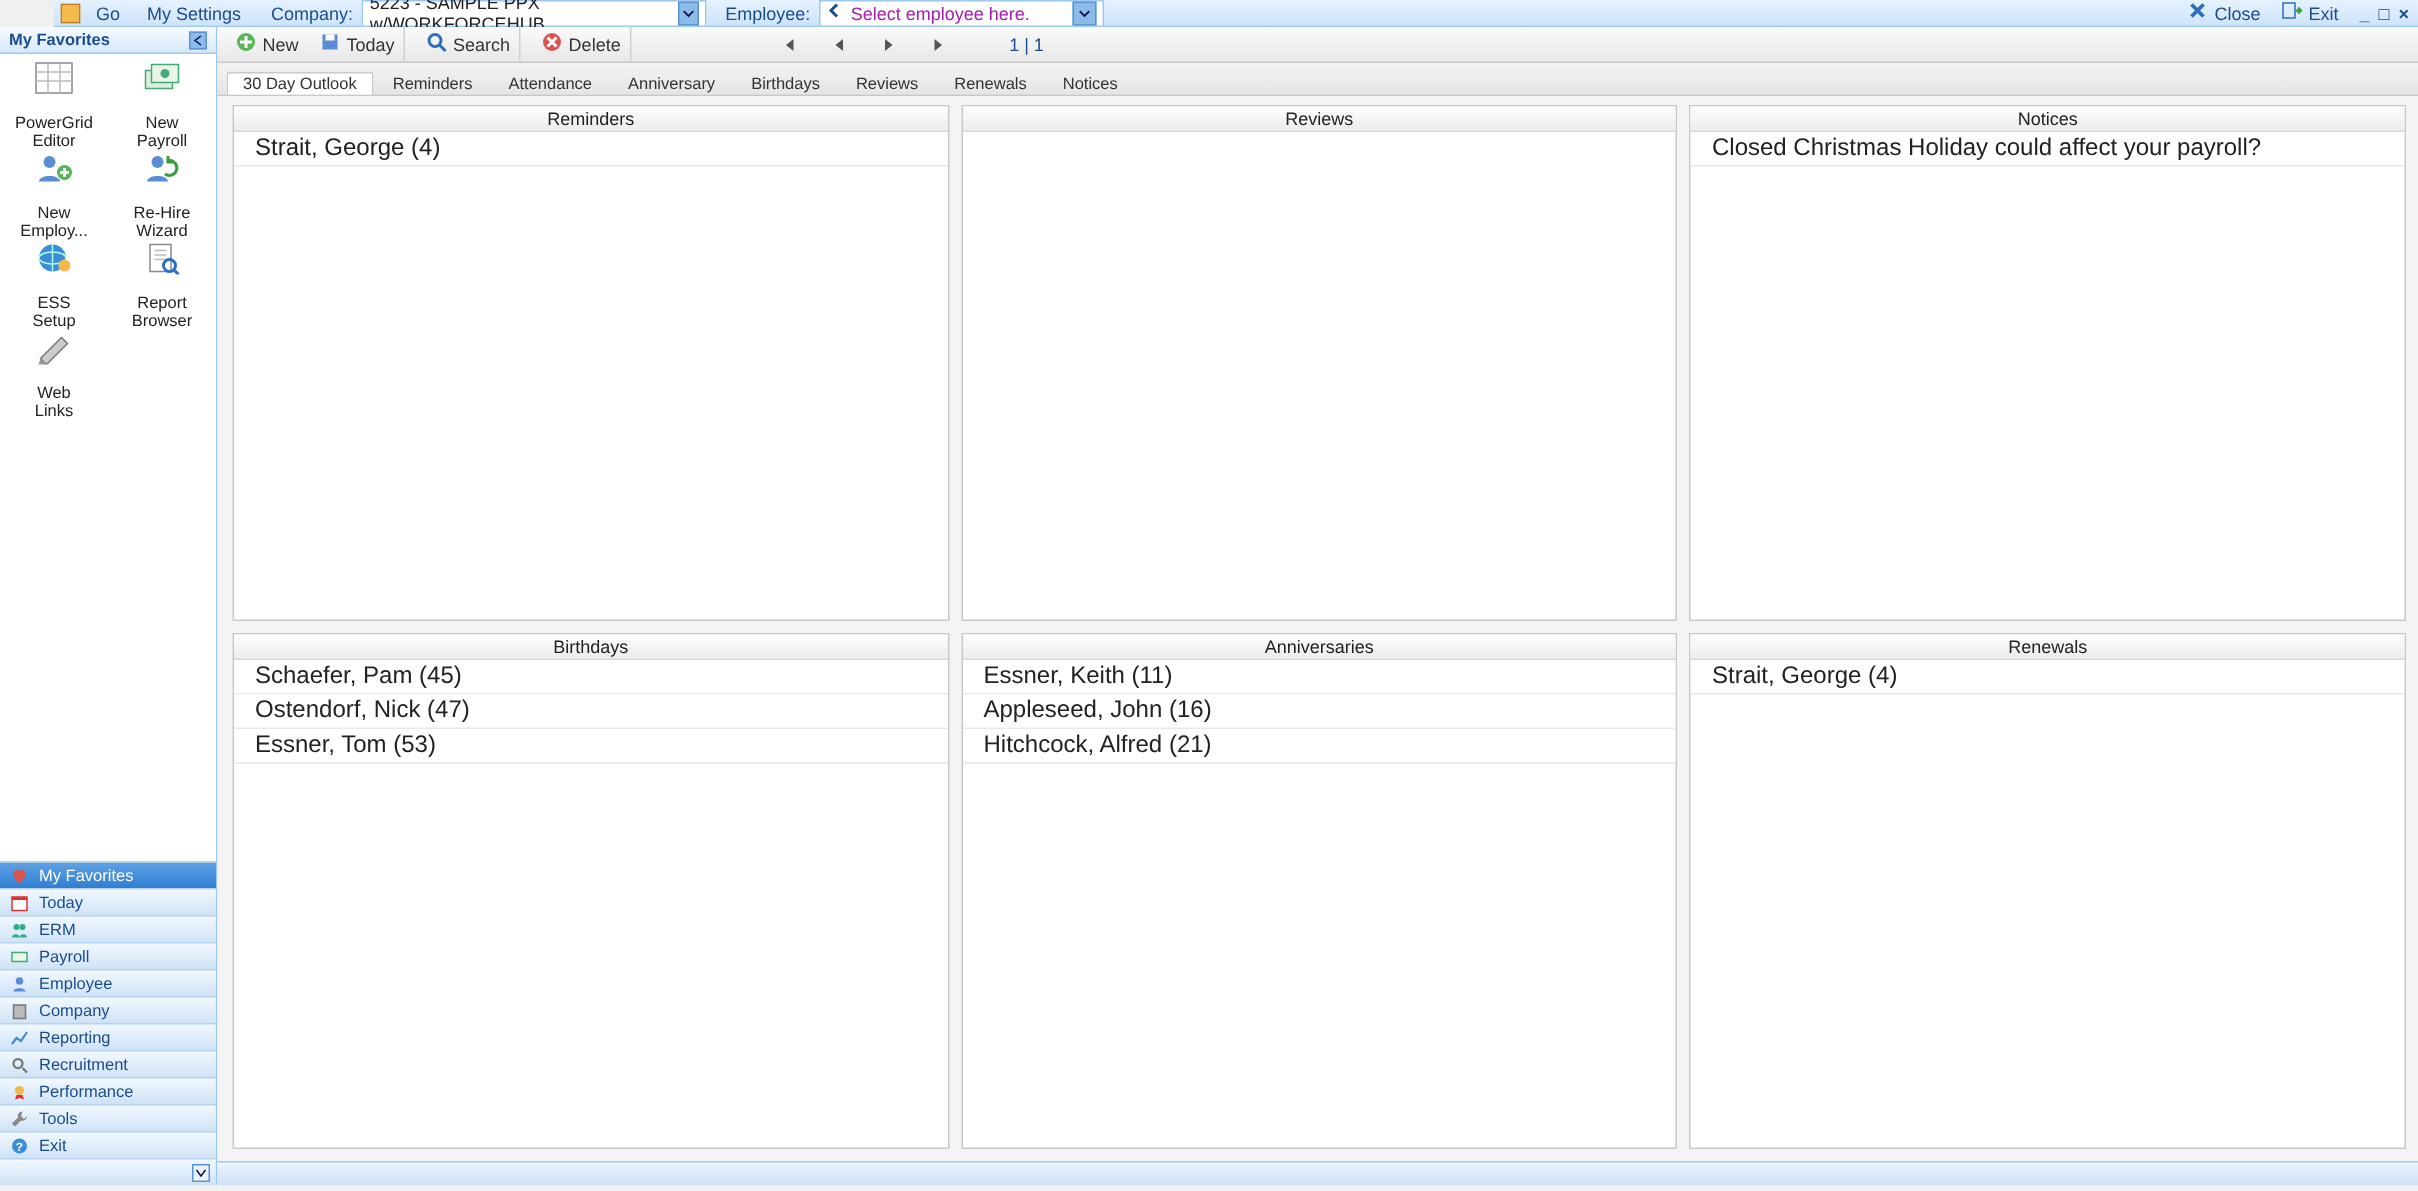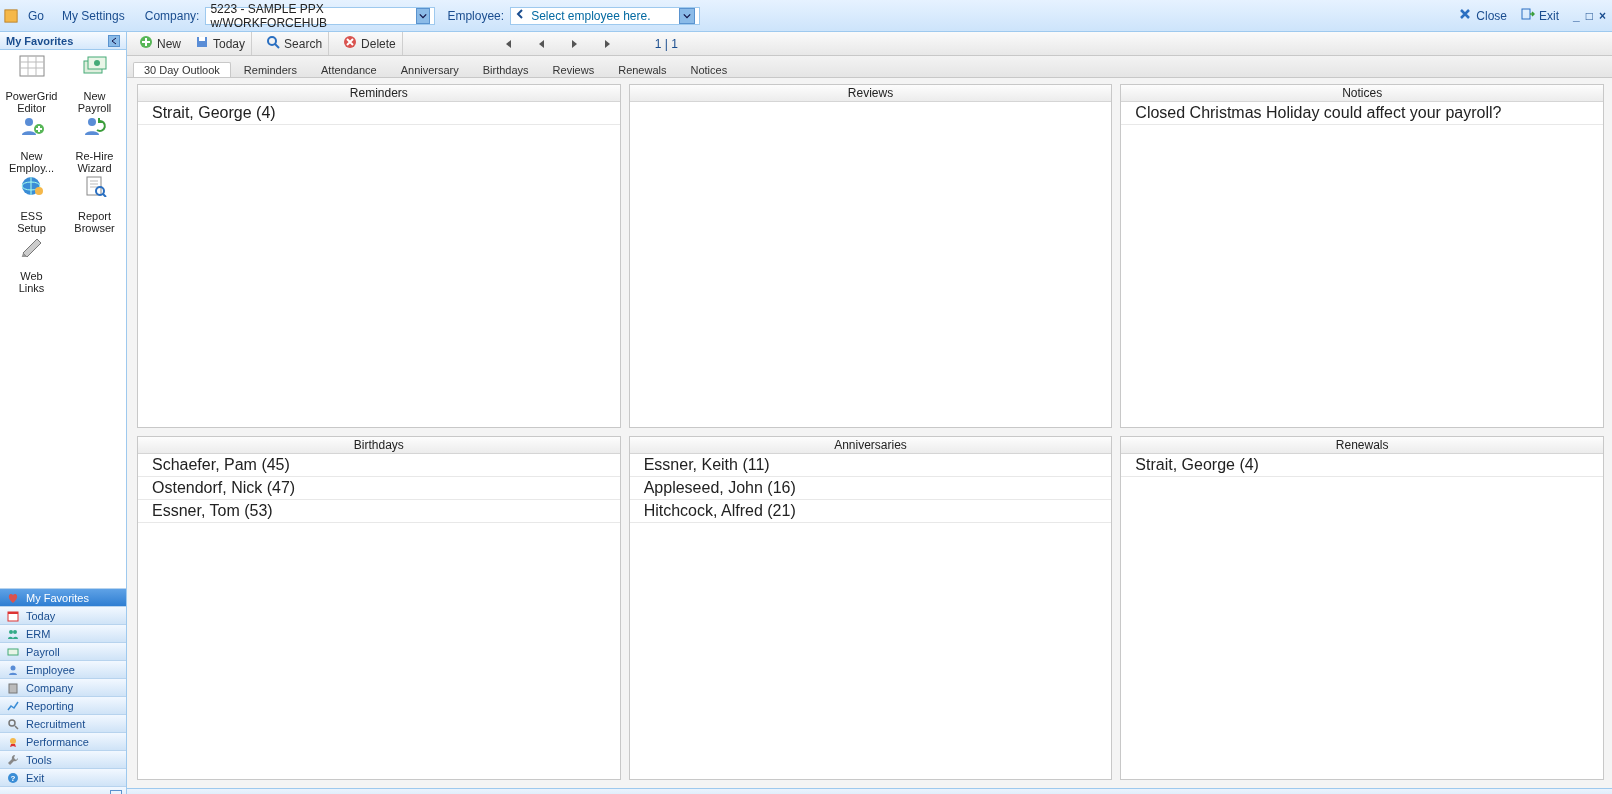--- a/index.html
+++ b/index.html
@@ -1,30 +1,30 @@
 <!DOCTYPE html>
 <html><head>
 <meta charset="utf-8">
 <style>
   * { box-sizing: border-box; margin: 0; padding: 0; font-family: "Segoe UI", Tahoma, Arial, sans-serif; }
   body { width: 1612px; height: 794px; background: #f0f0f0; overflow: hidden; font-size: 12px; color: #222; }
-  .toolbar-top { height: 32px; background: linear-gradient(#e6f2ff, #cde4fb); border-bottom: 1px solid #9ec9ee; display: flex; align-items: center; padding: 0 4px; gap: 2px; }
+  .toolbar-top { height: 18px; background: linear-gradient(#e6f2ff, #cde4fb); border-bottom: 1px solid #9ec9ee; display: flex; align-items: center; padding: 0 4px; gap: 2px; margin-left: 36px; }
   .menu-link { color: #1a4d8f; padding: 0 8px; cursor: pointer; }
   .menu-label { color: #1a4d8f; padding: 0 4px 0 10px; }
   .dropdown-field { background: #fff; border: 1px solid #9ec9ee; height: 18px; display: flex; align-items: center; padding: 0 4px; color: #222; }
   .dd-btn { width: 16px; height: 16px; background: #8bbbe8; display: inline-flex; align-items: center; justify-content: center; margin-left: auto; border: 1px solid #5a93cf; }
   .dd-btn svg { width: 8px; height: 8px; }
   .spacer { flex: 1; }
   .top-btn { display: inline-flex; align-items: center; gap: 4px; color: #1a4d8f; padding: 0 6px; cursor: pointer; }
   .win-ctrl { display: flex; gap: 2px; padding-left: 4px; }
   .win-ctrl span { color: #1a4d8f; padding: 0 2px; cursor: pointer; font-weight: bold; }
 
   .app-body { display: flex; height: calc(100% - 22px); }
 
-  .sidebar { width: 127px; display: flex; flex-direction: column; background: #eaf3fd; border-right: 1px solid #9ec9ee; }
+  .sidebar { width: 145px; display: flex; flex-direction: column; background: #eaf3fd; border-right: 1px solid #9ec9ee; }
   .side-header { height: 18px; background: linear-gradient(#f7fbff,#d6e8fb); border-bottom: 1px solid #9ec9ee; color: #1a4d8f; font-weight: 600; font-size: 11px; padding: 2px 6px; display: flex; align-items: center; }
   .side-header .sq { width: 12px; height: 12px; background: #8bbbe8; border: 1px solid #5a93cf; margin-left: auto; display:flex;align-items:center;justify-content:center;}
   .fav-grid { flex: 1; background: #fff; display: grid; grid-template-columns: 1fr 1fr; grid-auto-rows: 60px; align-content: start; padding: 4px 0; }
   .fav-item { display: flex; flex-direction: column; align-items: center; justify-content: space-between; text-align: center; font-size: 11px; line-height: 12px; cursor: pointer; }
   .fav-icon { width: 28px; height: 24px; display: flex; align-items: center; justify-content: center; margin-bottom: 2px; }
 
   .nav-list { }
   .nav-item { height: 18px; background: linear-gradient(#f2f8ff,#cfe3f7); border-top: 1px solid #b7d3ee; display: flex; align-items: center; padding: 0 6px; gap: 6px; color: #1a4d8f; cursor: pointer; font-size: 11px; }
   .nav-item.active { background: linear-gradient(#5fa2e6,#2f7ed2); color: #fff; }
   .nav-item .ico { width: 14px; height: 14px; display: inline-flex; align-items: center; justify-content: center; }
@@ -73,21 +73,21 @@
         </svg>
       </span>
   </div>
   <span class="menu-label">Employee:</span>
   <div class="dropdown-field" style="width:190px">
     <span style="margin-right:4px;">
       <svg viewBox="0 0 12 12" width="12" height="12">
           <path d="M7 2 L3 6 L7 10" fill="none" stroke="#1a4d8f" stroke-width="2"></path>
         </svg>
     </span>
-    <span style="color:#0369a1">Select employee here.</span>
+    <span style="color:#a21caf">Select employee here.</span>
     <span class="dd-btn">
         <svg viewBox="0 0 10 10">
           <path d="M1 3 L5 7 L9 3" fill="none" stroke="#114" stroke-width="1.5"></path>
         </svg>
       </span>
   </div>
   <div class="spacer"></div>
   <span class="top-btn">
     <span><svg width="14" height="14" viewBox="0 0 14 14">
           <path d="M3 3 L11 11 M11 3 L3 11" stroke="#2a6fc1" stroke-width="2.5"></path>

